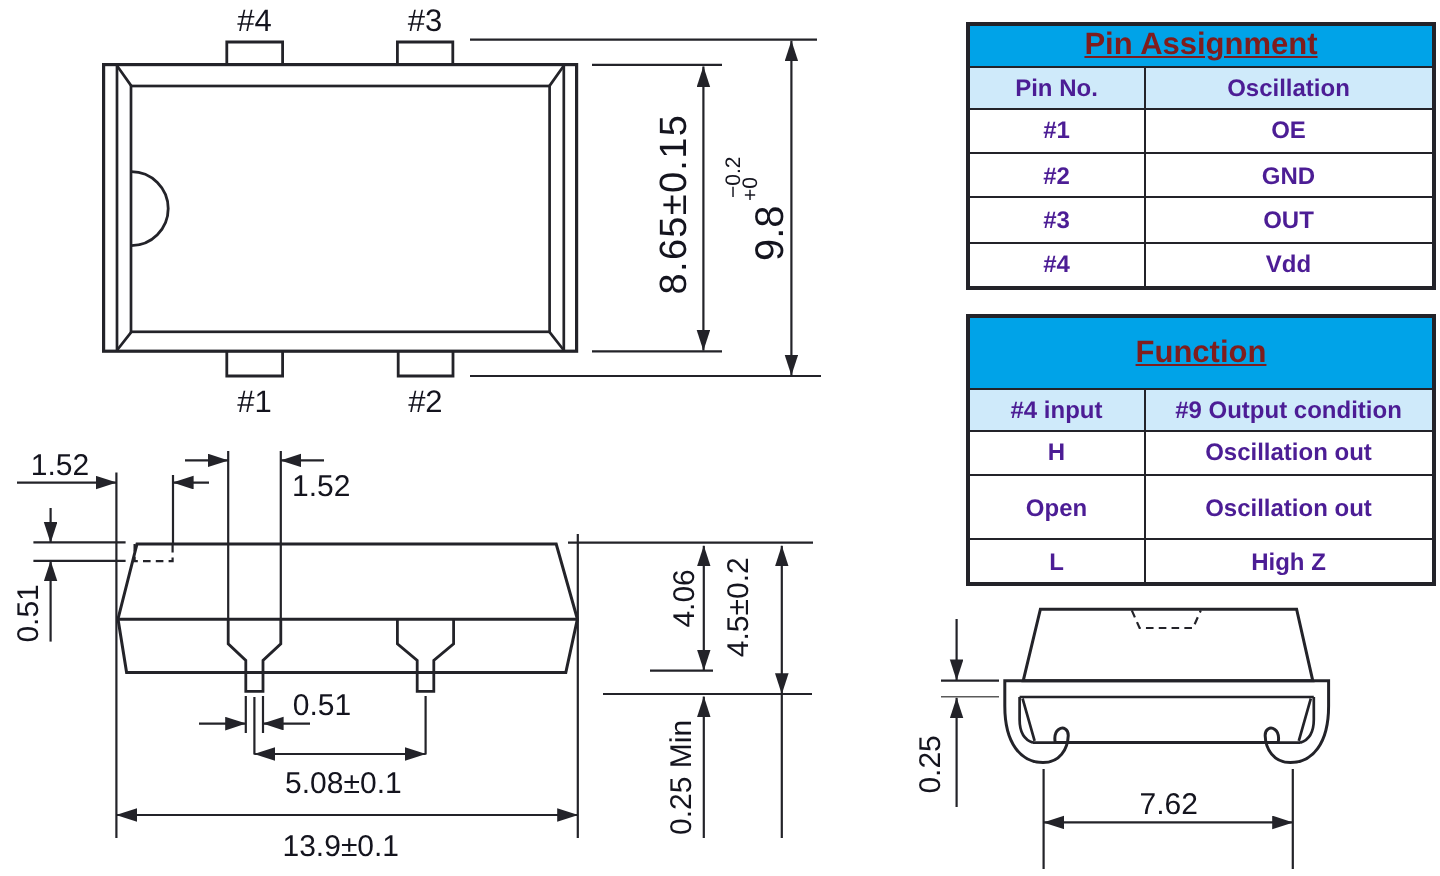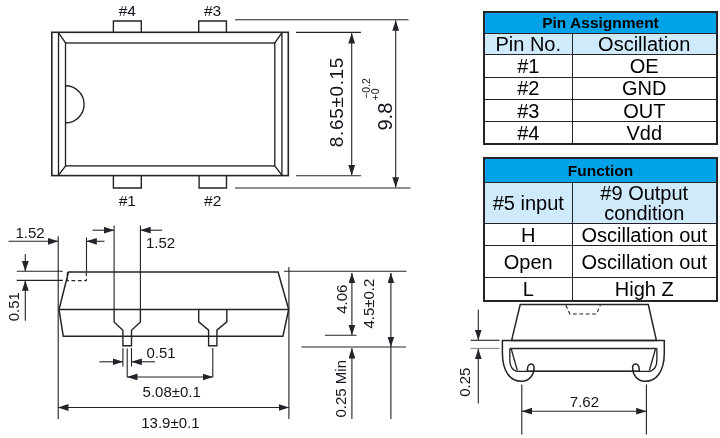--- a/index.html
+++ b/index.html
@@ -1,20 +1,20 @@
 <!DOCTYPE html>
 <html><head><meta charset="utf-8">
 <style>
 html,body{margin:0;padding:0;background:#fff;}
 #wrap{position:relative;width:720px;height:438px;overflow:hidden;font-family:"Liberation Sans",sans-serif;}
 svg{position:absolute;left:0;top:0;}
 text{fill:#14141e;font-family:"Liberation Sans",sans-serif;}
 table{position:absolute;border-collapse:collapse;table-layout:fixed;border:2px solid #232329;}
-td{border:1.2px solid #232329;text-align:center;padding:0;font-size:20px;color:#000000;line-height:1;}
-tr.h td{background:#00a3e8;color:#000000;font-weight:bold;font-size:15.5px;}
+td{border:1.2px solid #232329;text-align:center;padding:0;font-size:12px;color:#4c1d95;line-height:1;font-weight:bold;}
+tr.h td{background:#00a3e8;color:#7f1d1d;font-weight:bold;font-size:15.5px;text-decoration:underline;}
 tr.s td{background:#cfeafa;}
 #t1{left:483px;top:11px;}
 #t2{left:483px;top:156.6px;}
 </style></head>
 <body>
 <div id="wrap">
 <svg width="720" height="438" viewBox="0 0 720 438">
 <defs>
 <marker id="mE" orient="auto" markerUnits="userSpaceOnUse" markerWidth="12" markerHeight="8" refX="10.3" refY="3.4">
           <path d="M0 0L10.5 3.4L0 6.8Z" fill="#232329"></path>
@@ -123,25 +123,25 @@
           <td>Vdd</td>
         </tr>
 </tbody>
     </table>
 <table id="t2">
 <colgroup>
         <col style="width:88px">
         <col style="width:145px">
       </colgroup>
 <tbody>
-        <tr class="h" style="height:25px">
+        <tr class="h" style="height:37px">
           <td colspan="2">Function</td>
         </tr>
 <tr class="s" style="height:20.7px">
-          <td>#5 input</td>
+          <td>#4 input</td>
           <td>#9 Output condition</td>
         </tr>
 <tr style="height:22.4px">
           <td>H</td>
           <td>Oscillation out</td>
         </tr>
 <tr style="height:32px">
           <td>Open</td>
           <td>Oscillation out</td>
         </tr>

